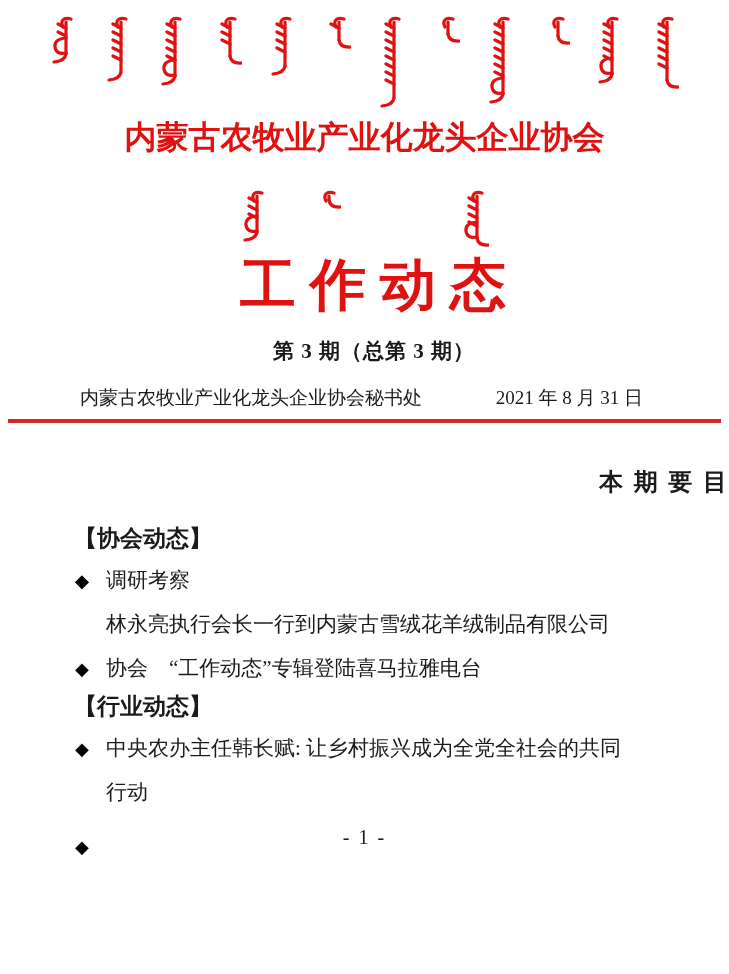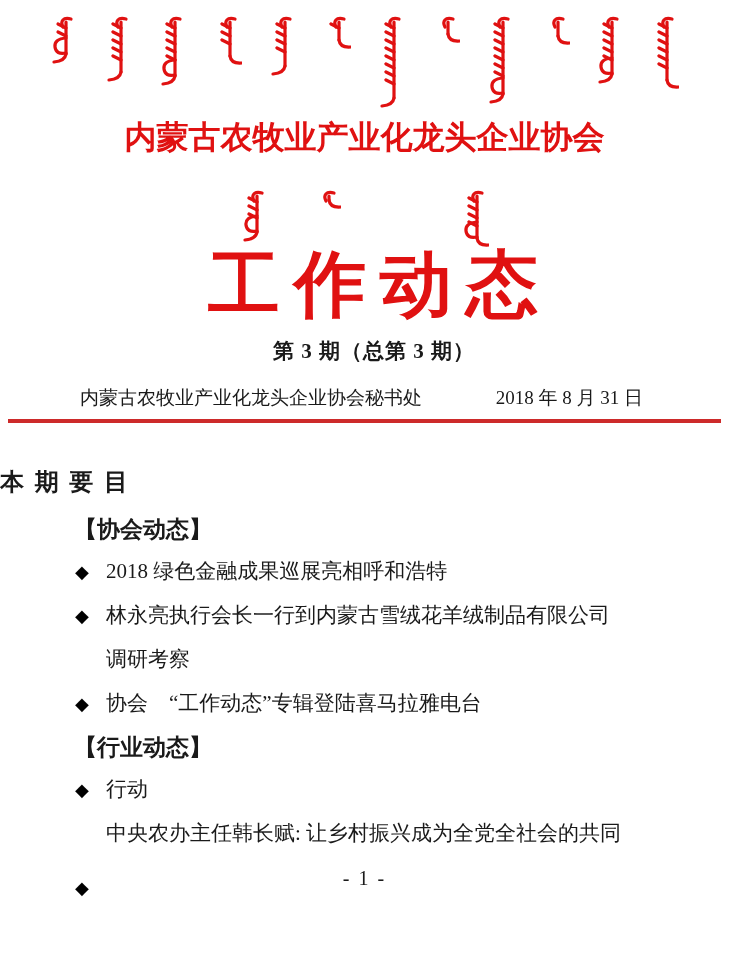--- a/index.html
+++ b/index.html
@@ -38,53 +38,53 @@
     font-weight:bold;
     font-size:32px;line-height:58px;
     letter-spacing:0;
     white-space:nowrap;
   }
   .btitle{
     margin:2px 0 16px 0;text-align:center;
     color:var(--red);
     font-family:"Liberation Serif", serif;
     font-weight:bold;
-    font-size:72px;line-height:70px;
+    font-size:56px;line-height:70px;
     letter-spacing:14px;padding-left:31px;
     white-space:nowrap;
   }
   .issue{
     margin-top:18px;text-align:center;
     font-weight:bold;font-size:21px;line-height:27px;
     letter-spacing:1px;
     padding-left:19px;
   }
   .pubrow{
     margin-top:21px;
     display:flex;justify-content:space-between;
     padding:0 86px 0 80px;
     font-size:19px;line-height:24px;gap:8px;
   }
   .rule{
     margin:9px 8px 0 8px;height:4px;
     background:var(--rule-red);
   }
   .toc-heading{
-    margin-top:44px;text-align:left;
+    margin-top:44px;text-align:right;
     font-family:"Liberation Sans", sans-serif;
     font-weight:bold;font-size:24px;line-height:30px;
     letter-spacing:2px;
   }
   .sec-title{
     font-family:"Liberation Sans", sans-serif;
     font-weight:bold;font-size:23px;line-height:32px;
     padding-left:74px;
   }
-  .sec-title.s1{margin-top:16px;}
-  .sec-title.s2{margin-top:6px;}
+  .sec-title.s1{margin-top:25px;}
+  .sec-title.s2{}
   .item{
     position:relative;
     padding-left:106px;padding-right:30px;
     font-size:21px;line-height:44px;
   }
   .item .bullet{
     position:absolute;left:75px;top:1px;
     font-size:18px;color:#000;
   }
   .item.i1{margin-top:4px;}
@@ -245,51 +245,50 @@
         <path d="M16,50 q1,8 12,7" fill="none" stroke="#e01111" stroke-width="3.2" stroke-linecap="round"></path>
       </svg>
     </div>
 
   <h2 class="btitle">工作动态</h2>
 
   <div class="issue">第 3 期（总第 3 期）</div>
 
   <div class="pubrow">
     <span>内蒙古农牧业产业化龙头企业协会秘书处</span>
-    <span>2018 年 8 月 31 日</span>
+    <span>2021 年 8 月 31 日</span>
   </div>
 
   <div class="rule"></div>
 
   <div class="toc-heading">本 期 要 目</div>
 
   <div class="sec-title s1">【协会动态】</div>
 
   <div class="item i1">
     <span class="bullet">◆</span>
-    <div>2018 绿色金融成果巡展亮相呼和浩特</div>
   </div>
 
   <div class="item i2">
     <span class="bullet">◆</span>
+    <div>调研考察</div>
     <div>林永亮执行会长一行到内蒙古雪绒花羊绒制品有限公司</div>
-    <div>调研考察</div>
   </div>
 
   <div class="item i3">
     <span class="bullet">◆</span>
     <div>协会　“工作动态”专辑登陆喜马拉雅电台</div>
   </div>
 
   <div class="sec-title s2">【行业动态】</div>
 
   <div class="item i4">
     <span class="bullet">◆</span>
+    <div>中央农办主任韩长赋: 让乡村振兴成为全党全社会的共同</div>
     <div>行动</div>
-    <div>中央农办主任韩长赋: 让乡村振兴成为全党全社会的共同</div>
   </div>
 
   <div class="item i5">
     <span class="bullet">◆</span>
   </div>
 
   <div class="pageno">- 1 -</div>
 
 </div>
 

